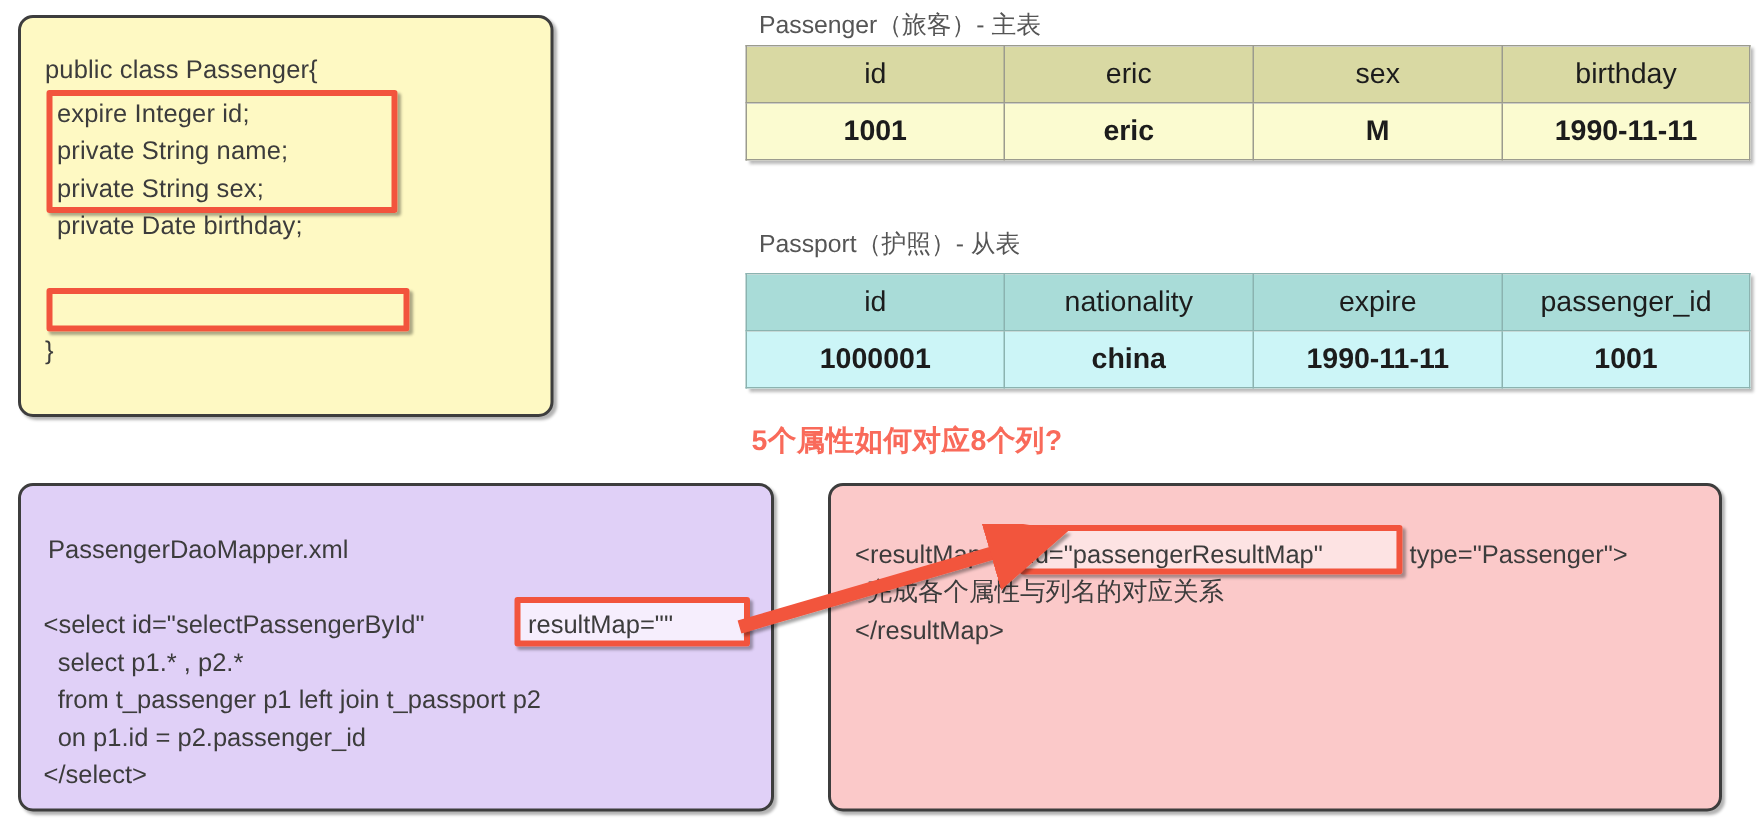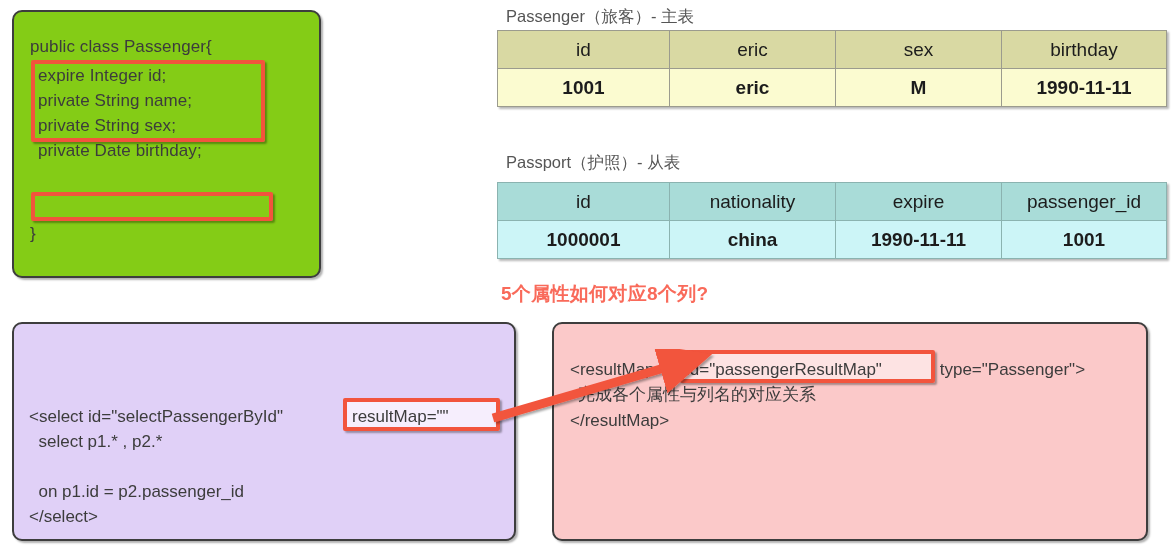--- a/index.html
+++ b/index.html
@@ -20,22 +20,22 @@
     position: absolute;
     box-sizing: border-box;
     border: 2px solid #3d3d3d;
     border-radius: 10px;
     box-shadow: 2px 2px 2px rgba(0,0,0,0.30);
   }
 
   
   #class-panel {
     left: 12px;  top: 10px;
-    width: 309px; height: 268px;
-    background: #84cc16;
+    width: 357px; height: 268px;
+    background: #fef9c3;
   }
   .code-line {
     position: absolute;
     white-space: pre;
     color: #3c3c3c;
     font-size: 17px;
     line-height: 19px;
     letter-spacing: 0.1px;
   }
 
@@ -197,28 +197,30 @@
       <td>china</td>
       <td>1990-11-11</td>
       <td>1001</td>
     </tr>
   </tbody>
 </table>
 
 <div id="question-caption">5个属性如何对应8个列?</div>
 
 <div class="panel" id="mapper-panel">
+  <div class="xml-line" style="left:18px; top:33px;">PassengerDaoMapper.xml</div>
 
   <div class="xml-line" style="left:15px; top:83px;">&lt;select id="selectPassengerById" </div>
 
   <div class="hl-fill" style="left:332px; top:77px; width:150px; height:27px;"></div>
   <div class="xml-line" style="left:338px; top:83px;">resultMap=""</div>
   <div class="redbox" style="left:329px; top:74px; width:157px; height:33px;"></div>
 
   <div class="xml-line" style="left:15px; top:108px;">  select p1.* , p2.*</div>
+  <div class="xml-line" style="left:15px; top:133px;">  from t_passenger p1 left join t_passport p2</div>
   <div class="xml-line" style="left:15px; top:158px;">  on p1.id = p2.passenger_id</div>
   <div class="xml-line" style="left:15px; top:183px;">&lt;/select&gt;</div>
 </div>
 
 <div class="panel" id="resultmap-panel">
   <div class="xml-line" style="left:16px; top:36px;">&lt;resultMap </div>
 
   <div class="hl-fill-pink" style="left:129px; top:29px; width:248px; height:27px;"></div>
   <div class="xml-line" style="left:132px; top:36px;">id="passengerResultMap"</div>
   <div class="redbox" style="left:126px; top:26px; width:255px; height:33px;"></div>

